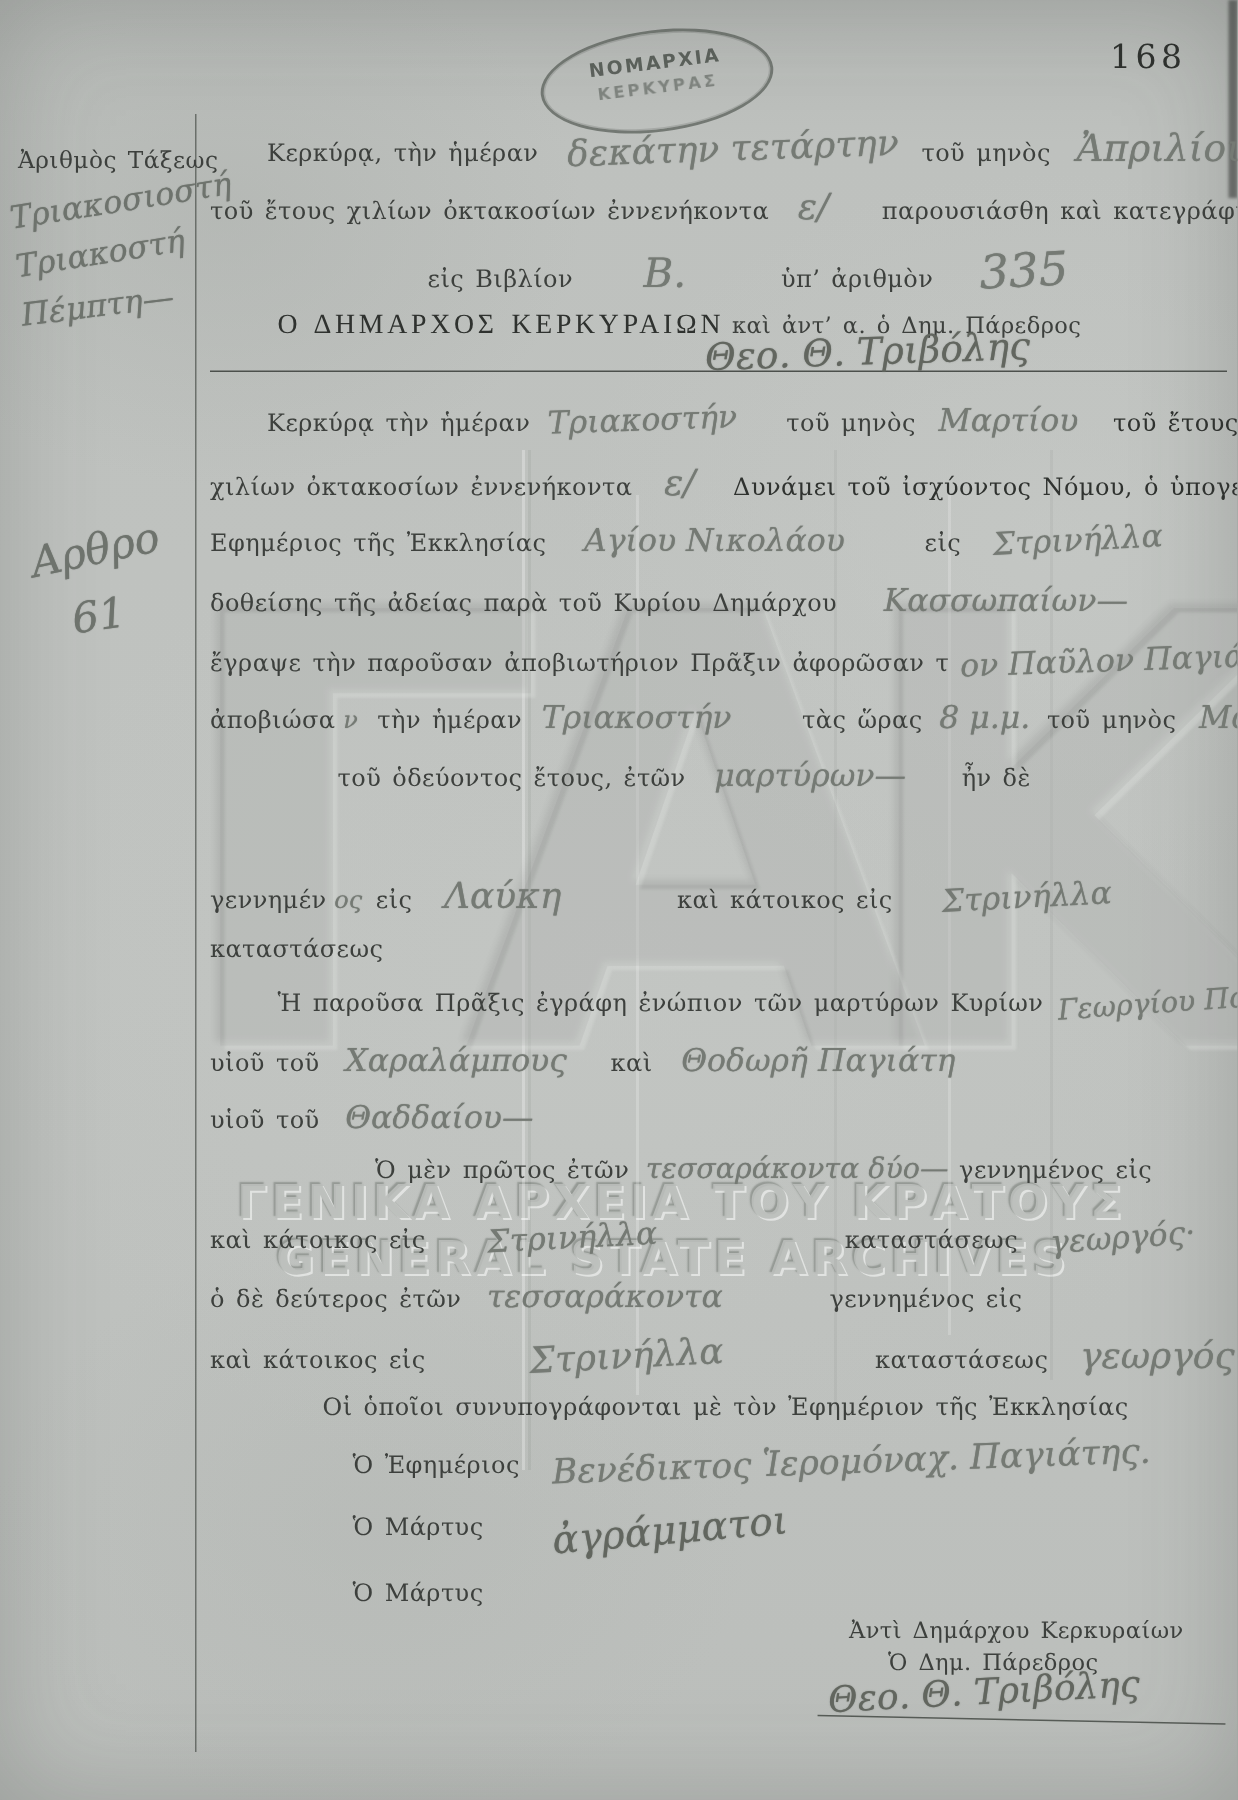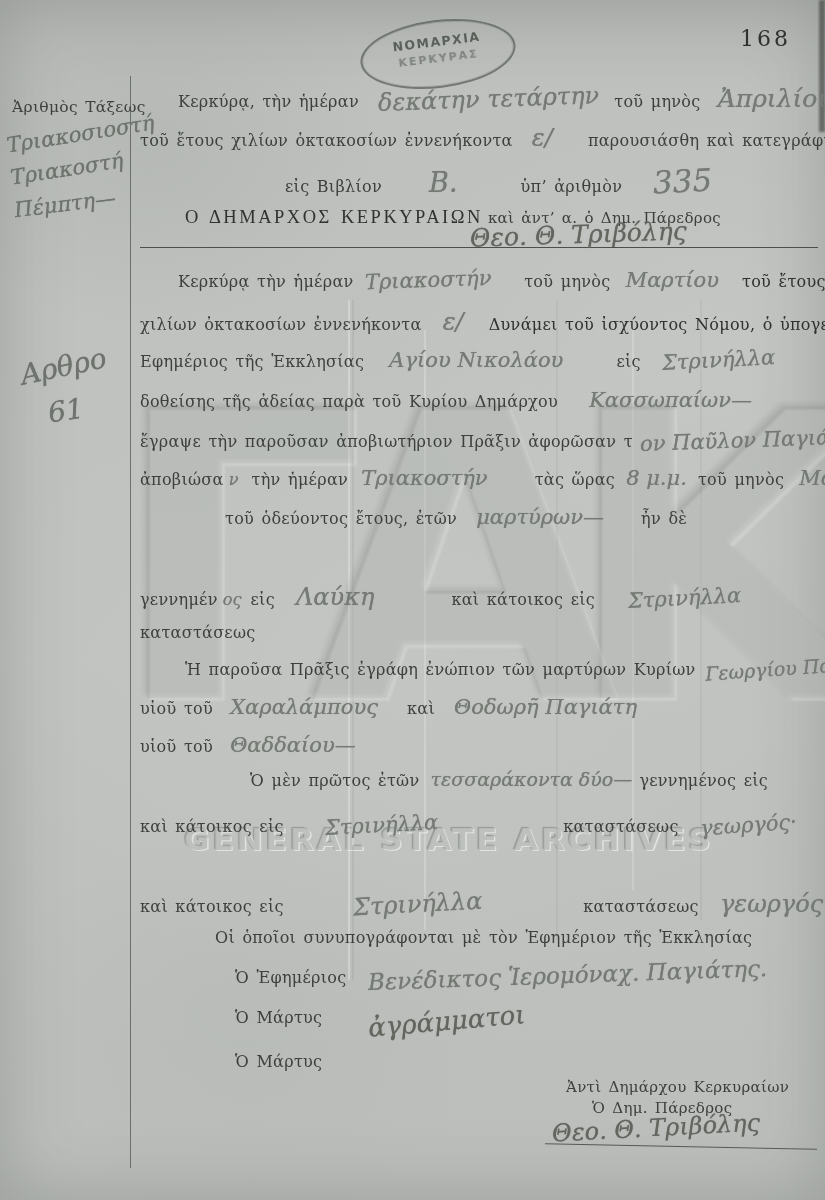--- a/index.html
+++ b/index.html
@@ -46,20 +46,21 @@
       text-shadow:0 0 .7px rgba(100,105,100,.8);}
   #edge-r{position:absolute;right:0;top:0;width:6px;height:132px;
       background:rgba(45,48,45,.55);filter:blur(1.2px);}
 </style>
 </head>
 <body>
 
 <div id="page">
 
   <div id="wm-logo">ΓΑΚ</div>
+  <div class="wmtext" style="left:158px;top:784px;font-size:31px;">ΓΕΝΙΚΑ ΑΡΧΕΙΑ ΤΟΥ ΚΡΑΤΟΥΣ</div>
   <div class="wmtext" style="left:184px;top:821px;font-size:31px;">GENERAL STATE ARCHIVES</div>
 
   <div id="edge-r"></div>
   <div class="crease" style="left:348px;top:300px;height:680px;background:rgba(255,255,255,.28);"></div>
   <div class="crease" style="left:352px;top:300px;height:680px;background:rgba(60,65,60,.07);"></div>
   <div class="crease" style="left:424px;top:330px;height:600px;background:rgba(255,255,255,.22);"></div>
   <div class="crease" style="left:556px;top:300px;height:640px;background:rgba(60,65,60,.06);"></div>
   <div class="crease" style="left:632px;top:330px;height:560px;background:rgba(255,255,255,.2);"></div>
   <div class="crease" style="left:700px;top:300px;height:620px;background:rgba(60,65,60,.06);"></div>
 
@@ -170,20 +171,25 @@
     <span class="pt" style="margin-left:110px;">Ὁ μὲν πρῶτος ἐτῶν</span>
     <span class="hw" style="margin-left:6px;font-size:19px;font-style:italic;">τεσσαράκοντα δύο—</span>
     <span class="pt" style="margin-left:2px;">γεννημένος εἰς</span>
   </div>
   <div class="line txt" style="top:813px;">
     <span class="pt">καὶ κάτοικος εἰς</span>
     <span class="hw big" style="margin-left:36px;transform:rotate(-3deg);">Στρινήλλα</span>
     <span class="pt" style="margin-left:120px;">καταστάσεως</span>
     <span class="hw big" style="margin-left:16px;transform:rotate(-4deg);">γεωργός·</span>
   </div>
+  <div class="line txt" style="top:852px;">
+    <span class="pt">ὁ δὲ δεύτερος ἐτῶν</span>
+    <span class="hw big" style="margin-left:12px;">τεσσαράκοντα</span>
+    <span class="pt" style="margin-left:66px;">γεννημένος εἰς</span>
+  </div>
   <div class="line txt" style="top:890px;">
     <span class="pt">καὶ κάτοικος εἰς</span>
     <span class="hw" style="margin-left:64px;font-size:24px;transform:rotate(-3deg);">Στρινήλλα</span>
     <span class="pt" style="margin-left:96px;">καταστάσεως</span>
     <span class="hw" style="margin-left:16px;font-size:24px;">γεωργός·</span>
   </div>
   <div class="line txt" style="top:928px;">
     <span class="pt" style="margin-left:75px;">Οἱ ὁποῖοι συνυπογράφονται μὲ τὸν Ἐφημέριον τῆς Ἐκκλησίας</span>
   </div>
 

